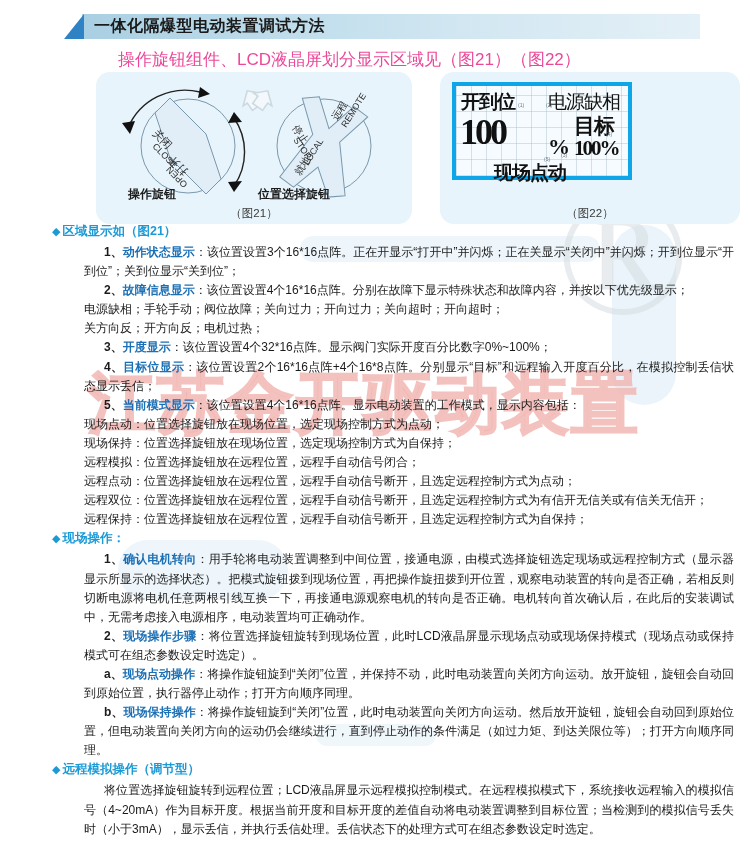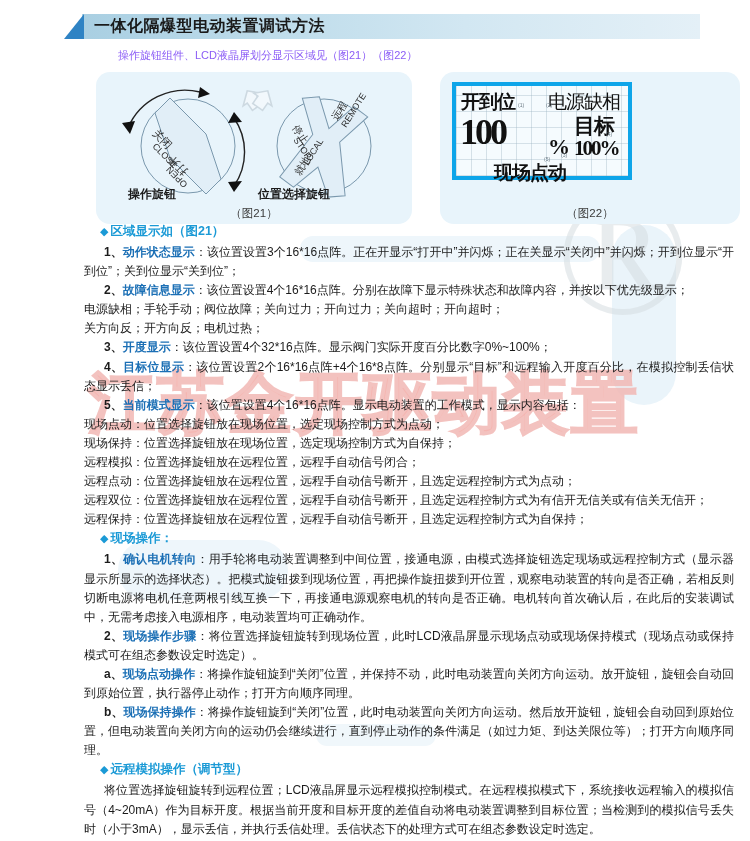--- a/index.html
+++ b/index.html
@@ -44,21 +44,21 @@
     background:linear-gradient(90deg,#a9cfe2 0%,#bcdbea 28%,#d2e7f2 62%,#e4f0f7 100%);
   }
   .hdr-tri{position:absolute;left:0;top:0;width:0;height:0;
     border-left:20px solid transparent;border-bottom:25px solid #2f83c4;}
   .hdr-title{
     position:absolute;left:30px;top:2px;
     font-size:16px;font-weight:bold;color:#1a1a1a;letter-spacing:.5px;
   }
 
   
-  .intro{position:absolute;left:118px;top:48px;font-size:11px;color:#8b5cf6;z-index:3;}
+  .intro{position:absolute;left:118px;top:48px;font-size:17px;color:#ec4899;z-index:3;}
 
   
   .fig-wrap{position:absolute;left:96px;top:72px;z-index:2;}
   .panel{
     position:absolute;background:#e8f4fb;border-radius:14px;
   }
   .p1{left:0;top:0;width:316px;height:152px;}
   .p2{left:344px;top:0;width:300px;height:152px;}
 
   .knob-cap{position:absolute;font-size:12px;color:#1b1b1b;font-weight:bold;text-align:left;}
@@ -88,21 +88,21 @@
   .t1{left:62px;top:16px;}
   .t2{left:90px;top:16px;}
   .t3{left:105px;top:66px;}
   .t4{left:150px;top:45px;}
   .t5{left:88px;top:70px;}
 
   
   .body{position:absolute;left:0;top:222px;width:750px;z-index:4;}
   .sec-h{
     font-size:12.5px;font-weight:bold;color:#1b9ad6;
-    padding-left:100px;margin:0 0 2px 0;line-height:19px;
+    padding-left:52px;margin:0 0 2px 0;line-height:19px;
   }
   .sec-h .dia{color:#1b9ad6;margin-right:2px;font-size:11px;}
   p.ln{
     margin:0;padding:0 16px 0 84px;
     font-size:12px;line-height:19.1px;color:#1b1b1b;
     white-space:pre-wrap;word-break:break-all;text-align:justify;
   }
   p.ind{text-indent:20px;}
   b.k{color:#1b6fb5;}
   b.kd{color:#1b1b1b;}

